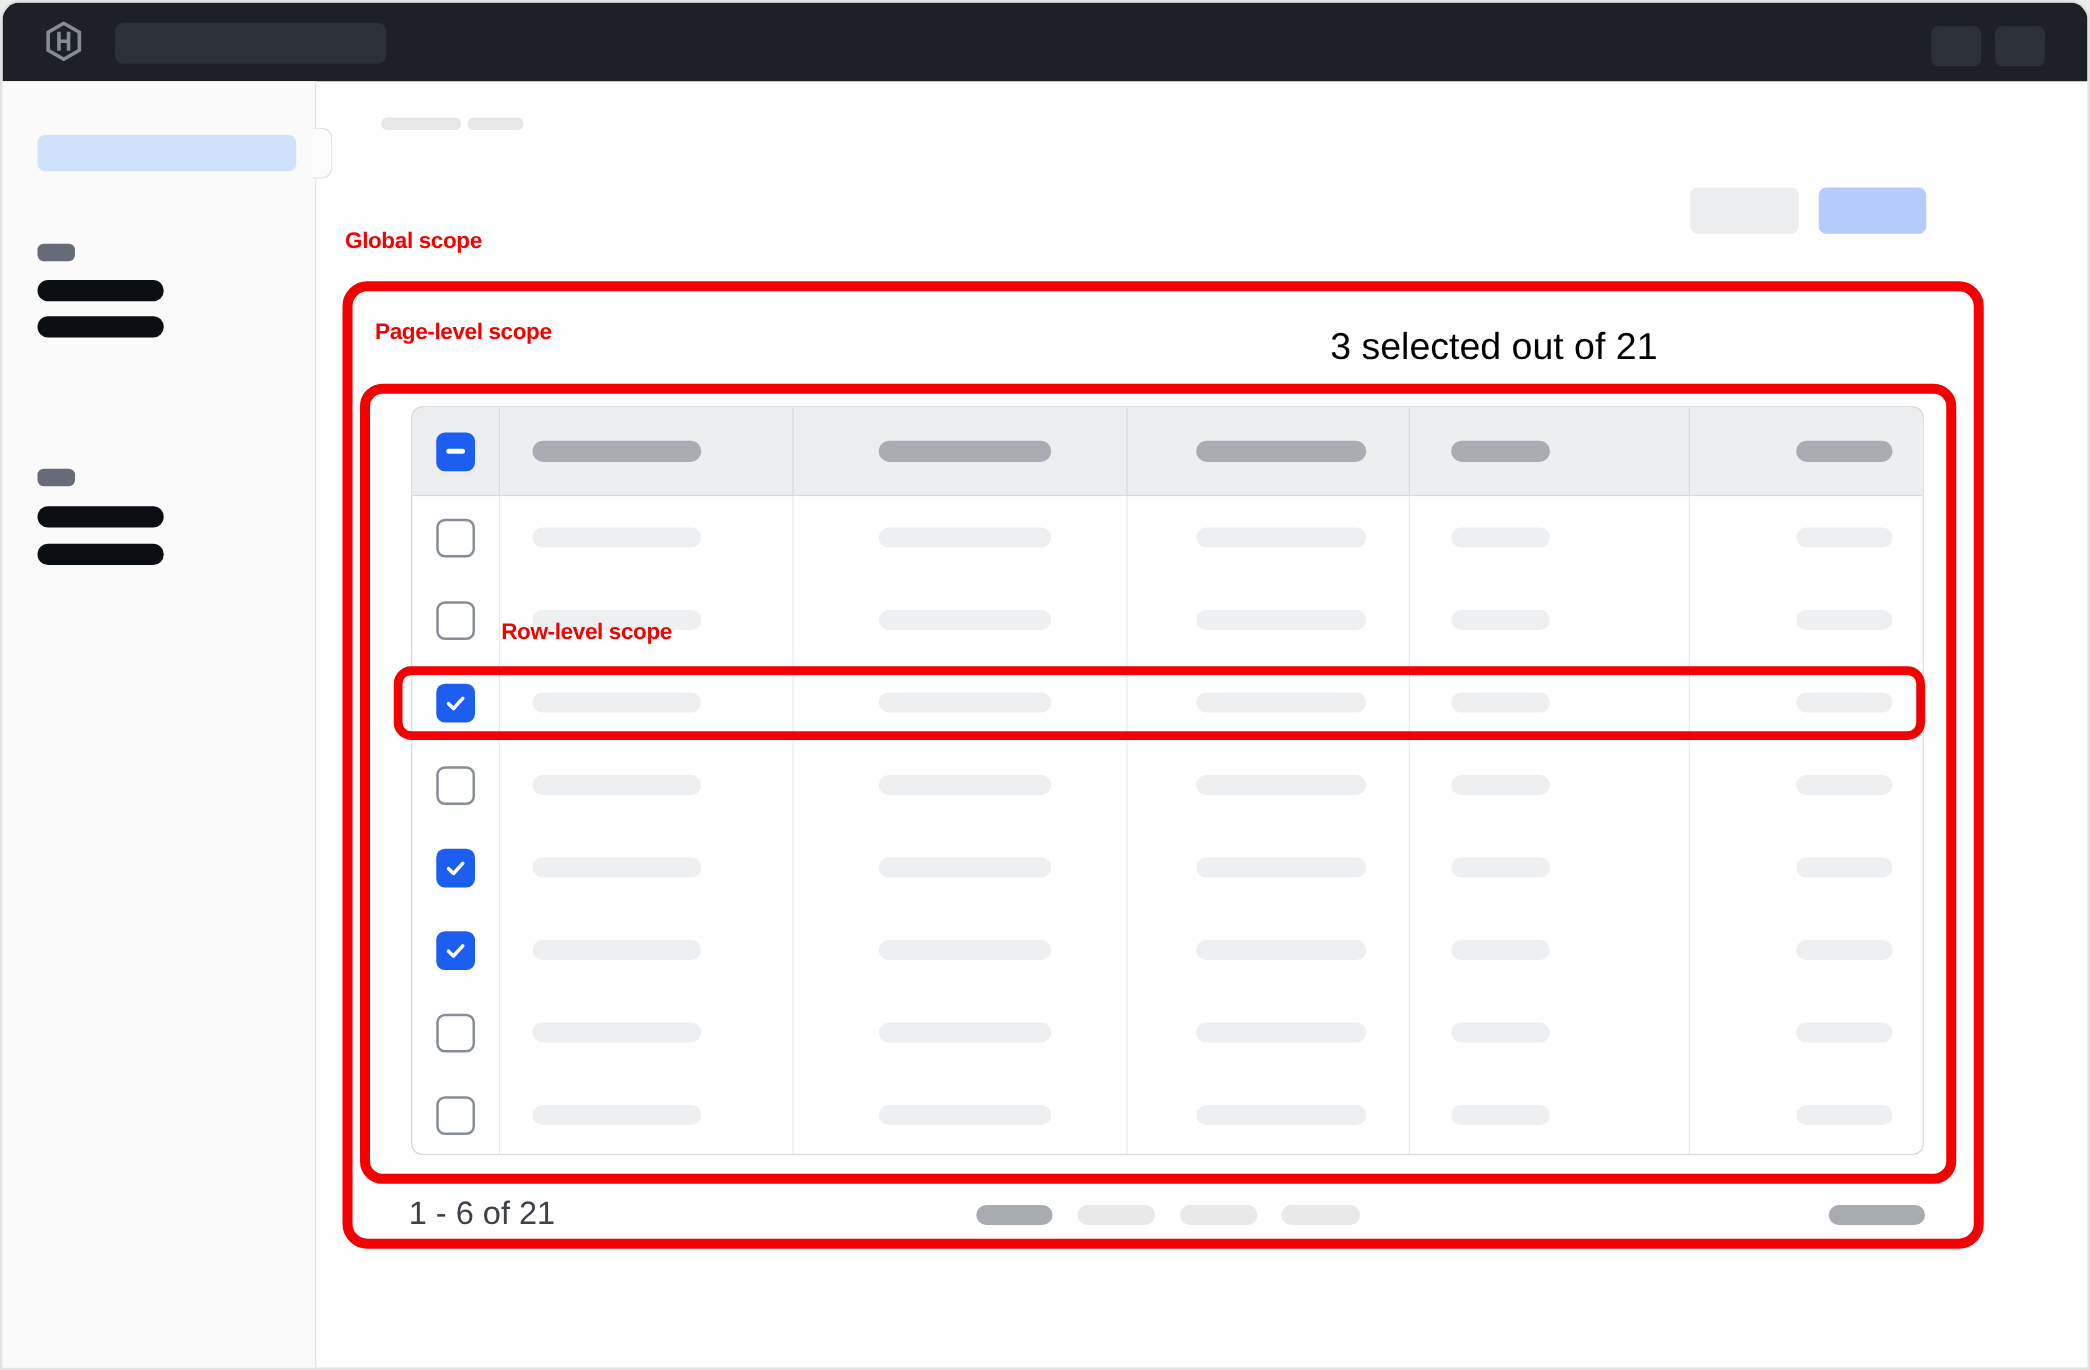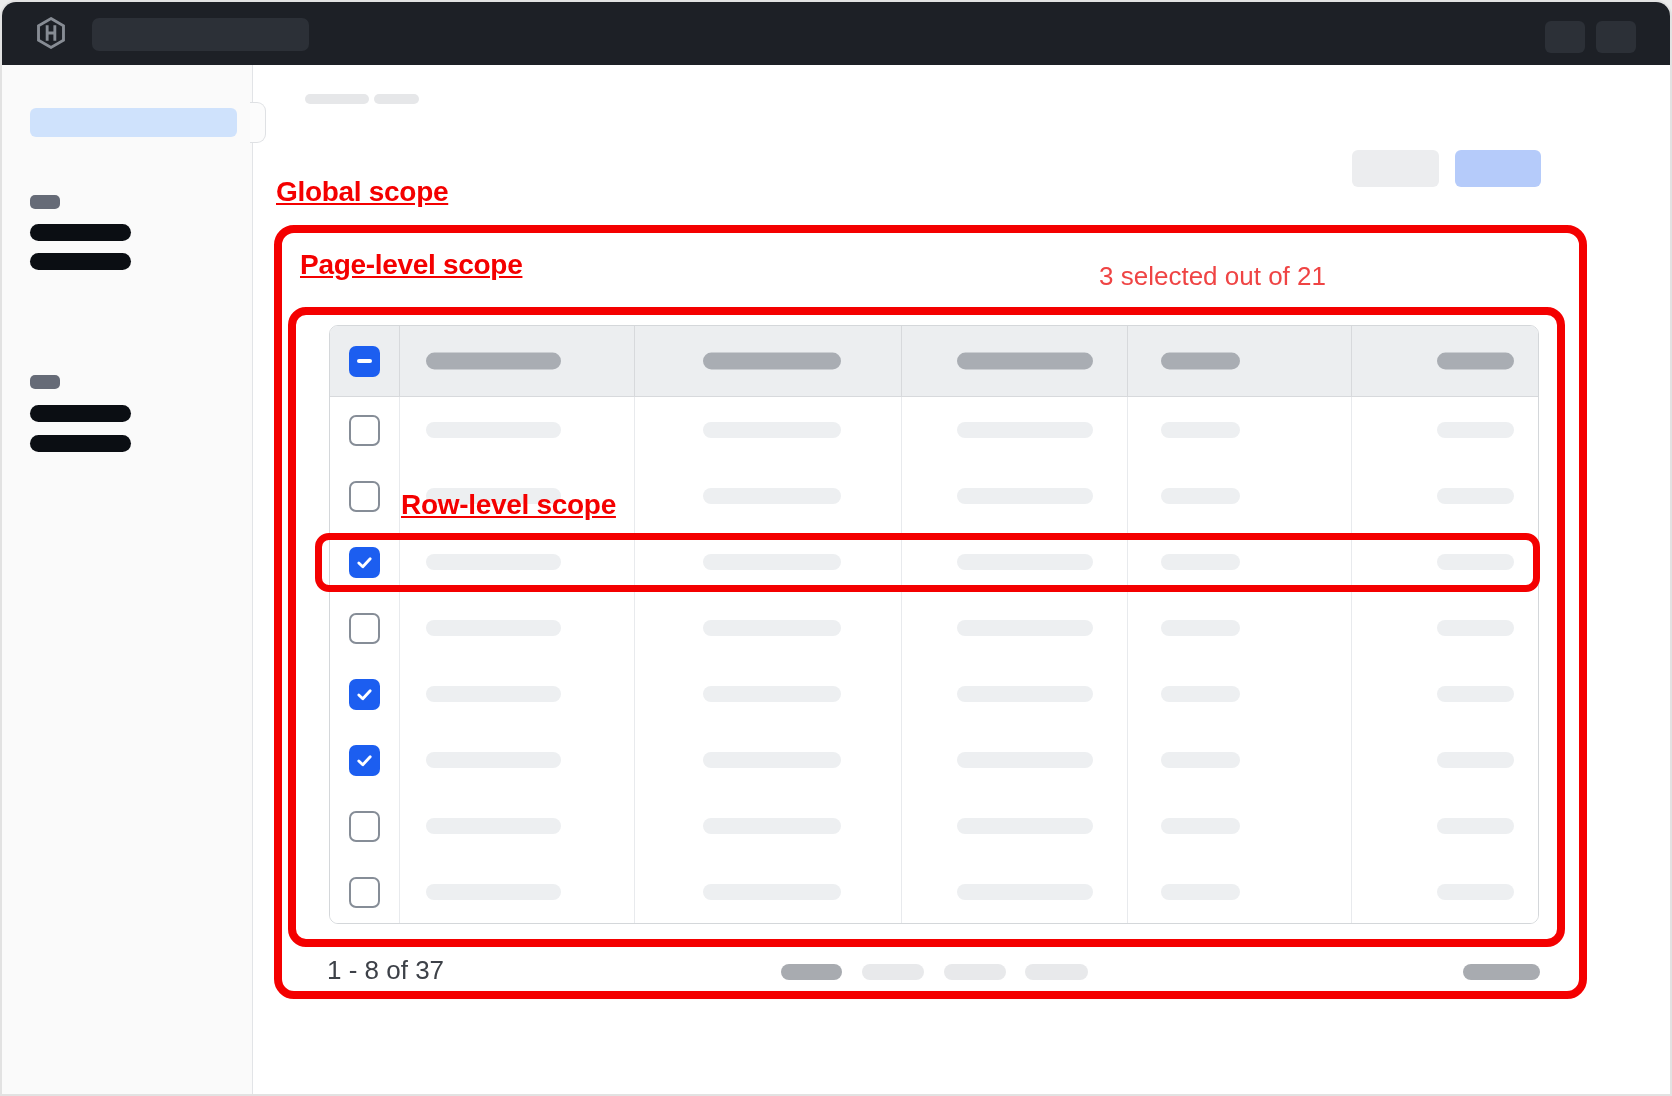--- a/index.html
+++ b/index.html
@@ -59,38 +59,38 @@
   
   .crumb{position:absolute;height:10px;border-radius:5px;background:#e6e7e9}
   .crumb-1{left:303px;top:92px;width:64px}
   .crumb-2{left:372px;top:92px;width:45px}
   .page-btn{position:absolute;top:148px;height:37px;border-radius:6px}
   .page-btn-gray{left:1350px;width:87px;background:#ecedef}
   .page-btn-blue{left:1453px;width:86px;background:var(--primary-button-blue)}
   
   .ann-label{
     position:absolute;z-index:6;
-    font-size:28px;font-weight:bold;letter-spacing:-0.3px;
+    font-size:18px;font-weight:bold;letter-spacing:-0.3px;
     line-height:32px;color:var(--annotation-red);
-    pointer-events:none;white-space:nowrap;text-decoration:underline;
+    pointer-events:none;white-space:nowrap;
   }
   .ann-global-label{left:274px;top:174px}
   .ann-page-label{left:298px;top:247px}
   .ann-row-label{left:399px;top:487px}
   .ann-rect{
     position:absolute;z-index:5;border-style:solid;border-color:var(--annotation-red);
     pointer-events:none;
   }
   .ann-global-rect{left:272px;top:223px;width:1313px;height:774px;border-width:8px;border-radius:20px}
   .ann-page-rect{left:286px;top:305px;width:1277px;height:640px;border-width:8px;border-radius:18px}
   .ann-row-rect{left:313px;top:531px;width:1225px;height:59px;border-width:7px;border-radius:14px}
   
   .selection-summary{
     position:absolute;top:259px;right:344px;
-    font-size:26px;color:#ef4444;white-space:nowrap;
+    font-size:30px;color:#000000;white-space:nowrap;
   }
   .actions-btn{
     position:absolute;left:1363px;top:244px;width:174px;height:53px;
     background:#fff;border:1.5px solid #b7bac1;border-radius:10px;
     display:flex;align-items:center;justify-content:center;gap:14px;
     font-size:26px;color:#2f333b;cursor:pointer;
   }
   .actions-btn svg{display:block}
   
   .table{
@@ -395,20 +395,20 @@
   </div>
   </div>
 
   <div class="ann-rect ann-global-rect"></div>
   <div class="ann-rect ann-page-rect"></div>
   <div class="ann-rect ann-row-rect"></div>
   <div class="ann-label ann-global-label">Global scope</div>
   <div class="ann-label ann-page-label">Page-level scope</div>
   <div class="ann-label ann-row-label">Row-level scope</div>
 
-  <div class="range-label">1 - 8 of 37</div>
+  <div class="range-label">1 - 6 of 21</div>
   <div class="pgpill pg-dark pg-1"></div>
   <div class="pgpill pg-light pg-2"></div>
   <div class="pgpill pg-light pg-3"></div>
   <div class="pgpill pg-light pg-4"></div>
   <div class="pgpill pg-dark pg-5"></div>
 
 </div>
 
 </body></html>

